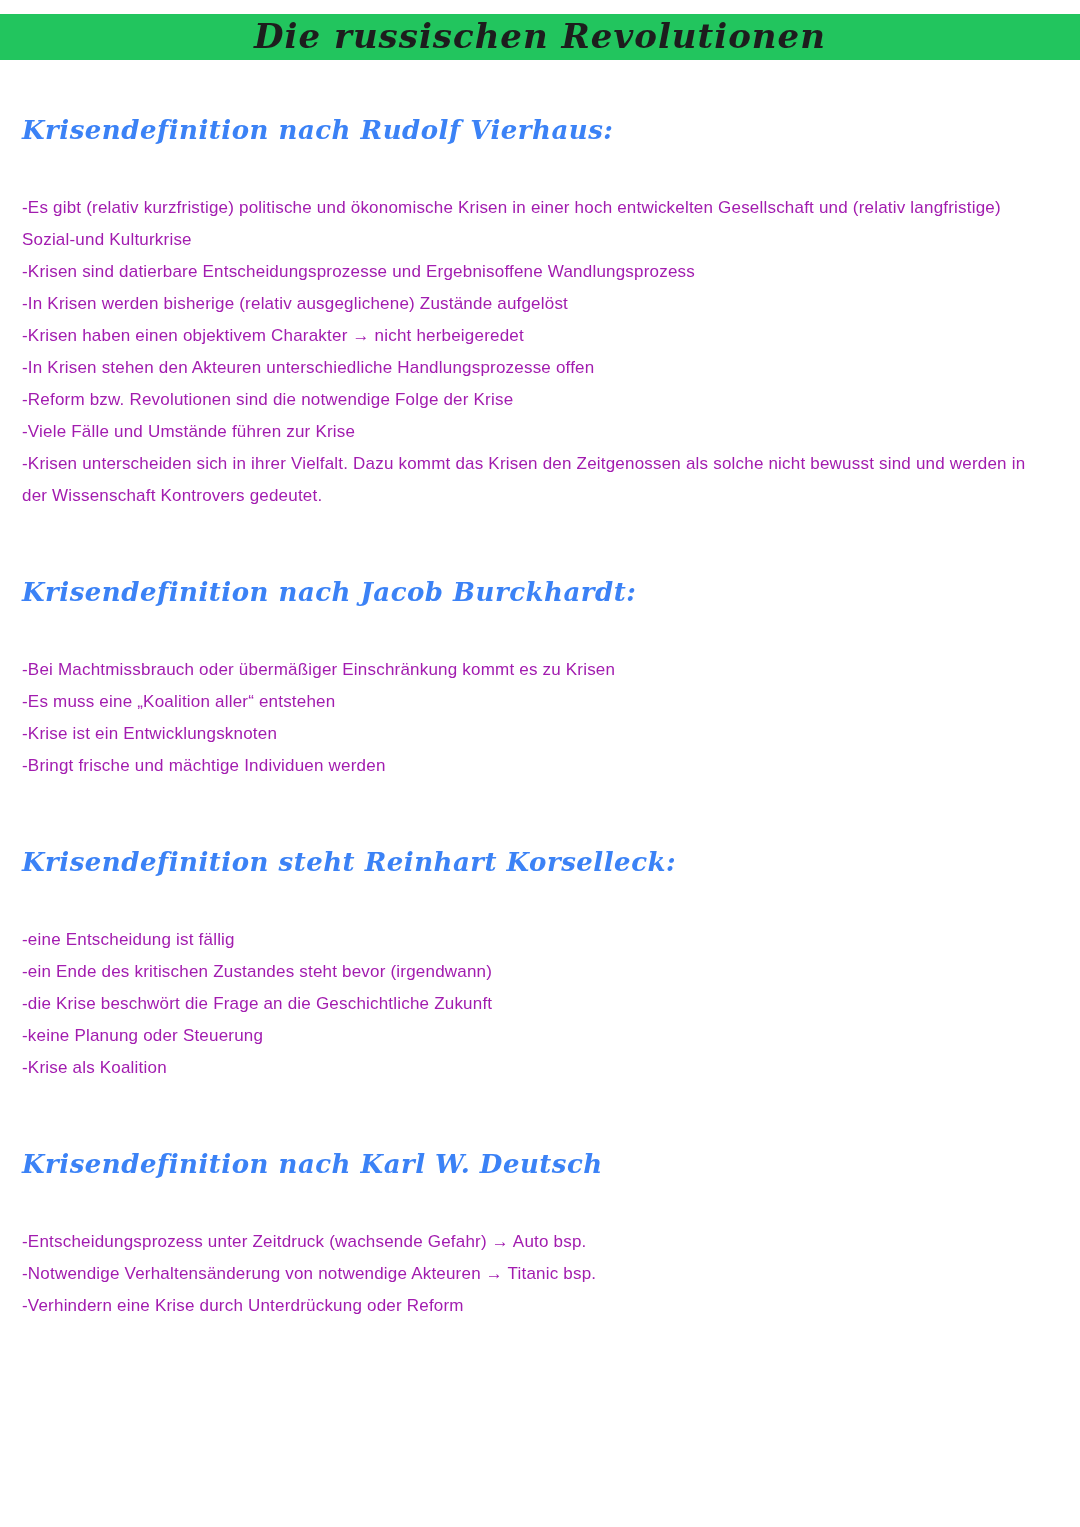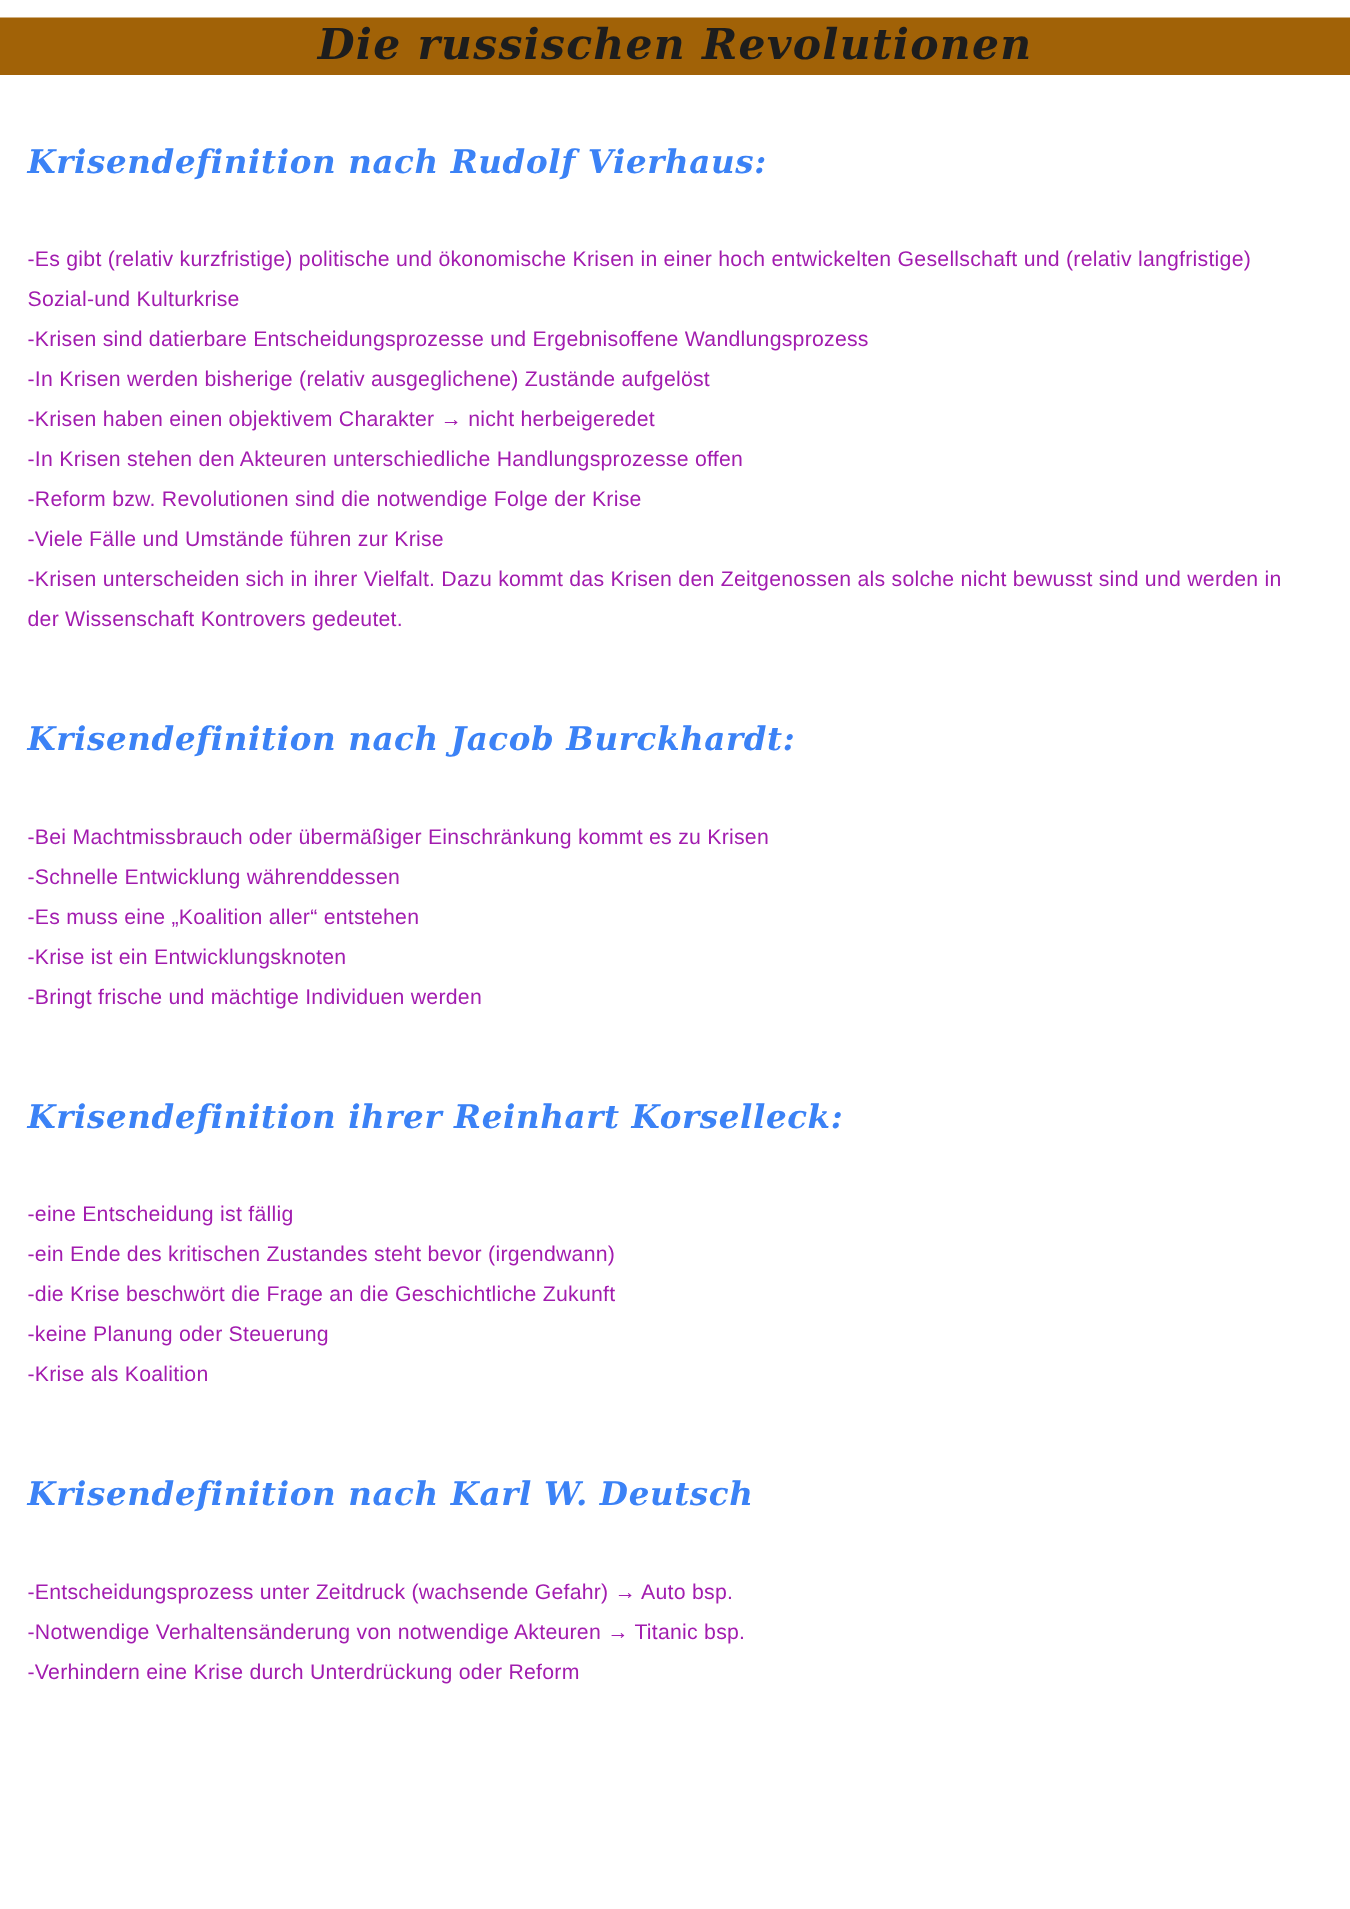--- a/index.html
+++ b/index.html
@@ -13,21 +13,21 @@
     position: relative;
     overflow: hidden;
     font-family: "Liberation Sans", sans-serif;
   }
   .title-bar {
     position: absolute;
     top: 14px;
     left: 0;
     width: 1080px;
     height: 46px;
-    background: #a16207;
+    background: #22c55e;
     display: flex;
     align-items: center;
     justify-content: center;
   }
   .doc-title {
     margin: 0;
     font-family: "DejaVu Serif", serif;
     font-style: italic;
     font-weight: 700;
     font-size: 34px;
@@ -81,28 +81,27 @@
       <p class="bullet">-Krisen haben einen objektivem Charakter → nicht herbeigeredet</p>
       <p class="bullet">-In Krisen stehen den Akteuren unterschiedliche Handlungsprozesse offen</p>
       <p class="bullet">-Reform bzw. Revolutionen sind die notwendige Folge der Krise</p>
       <p class="bullet">-Viele Fälle und Umstände führen zur Krise</p>
       <p class="bullet">-Krisen unterscheiden sich in ihrer Vielfalt. Dazu kommt das Krisen den Zeitgenossen als solche nicht bewusst sind und werden in der Wissenschaft Kontrovers gedeutet.</p>
     </section>
 
     <section>
       <h2 class="script-heading">Krisendefinition nach Jacob Burckhardt:</h2>
       <p class="bullet">-Bei Machtmissbrauch oder übermäßiger Einschränkung kommt es zu Krisen</p>
-      <p class="bullet">-Schnelle Entwicklung währenddessen</p>
       <p class="bullet">-Es muss eine „Koalition aller“ entstehen</p>
       <p class="bullet">-Krise ist ein Entwicklungsknoten</p>
       <p class="bullet">-Bringt frische und mächtige Individuen werden</p>
     </section>
 
     <section>
-      <h2 class="script-heading">Krisendefinition ihrer Reinhart Korselleck:</h2>
+      <h2 class="script-heading">Krisendefinition steht Reinhart Korselleck:</h2>
       <p class="bullet">-eine Entscheidung ist fällig</p>
       <p class="bullet">-ein Ende des kritischen Zustandes steht bevor (irgendwann)</p>
       <p class="bullet">-die Krise beschwört die Frage an die Geschichtliche Zukunft</p>
       <p class="bullet">-keine Planung oder Steuerung</p>
       <p class="bullet">-Krise als Koalition</p>
     </section>
 
     <section>
       <h2 class="script-heading">Krisendefinition nach Karl W. Deutsch</h2>
       <p class="bullet">-Entscheidungsprozess unter Zeitdruck (wachsende Gefahr) → Auto bsp.</p>

